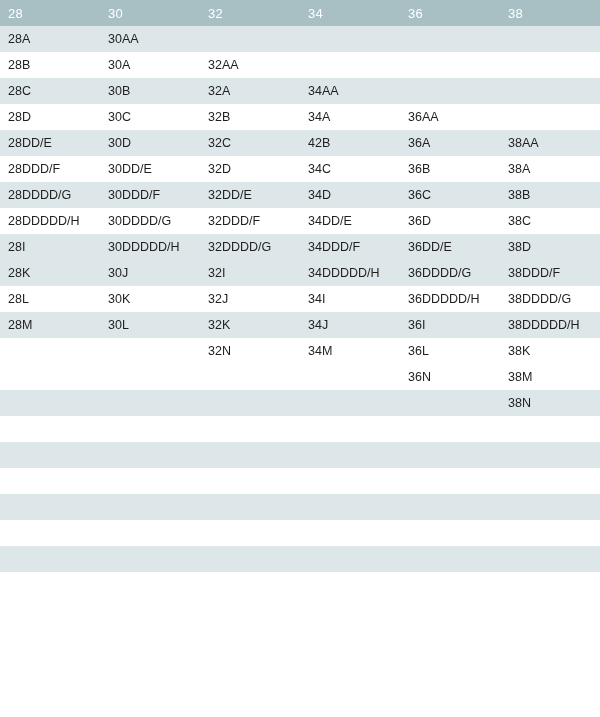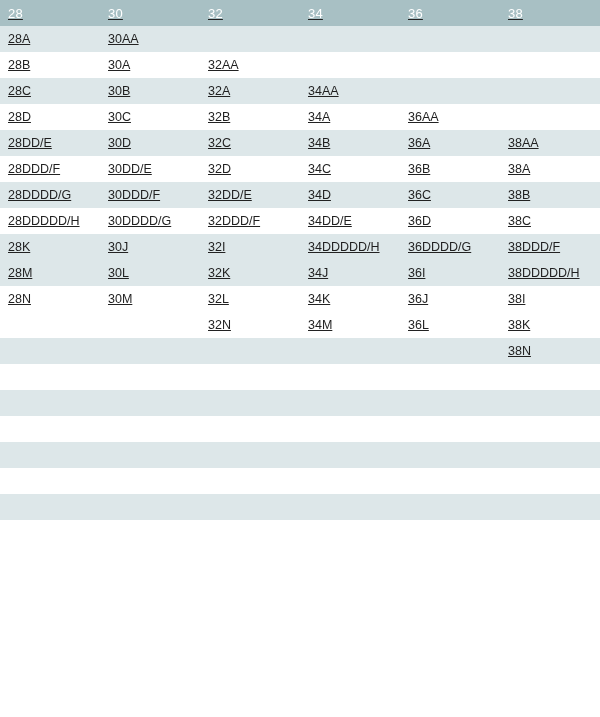--- a/index.html
+++ b/index.html
@@ -12,21 +12,20 @@
     height: 717px;
     font-family: "Liberation Sans", sans-serif;
     overflow: hidden;
   }
   .size-table {
     width: 600px;
     border-collapse: collapse;
     table-layout: fixed;
     font-size: 12.5px;
     color: #222222;
-    text-decoration: underline;
   }
   .size-table col.c0 { width: 100px; }
   .size-table col.c1 { width: 100px; }
   .size-table col.c2 { width: 100px; }
   .size-table col.c3 { width: 100px; }
   .size-table col.c4 { width: 100px; }
   .size-table col.c5 { width: 100px; }
   .size-table thead th {
     background: #a8c0c4;
     color: #ffffff;
@@ -105,21 +104,21 @@
         <td>30C</td>
         <td>32B</td>
         <td>34A</td>
         <td>36AA</td>
         <td></td>
       </tr>
       <tr class="odd">
         <td>28DD/E</td>
         <td>30D</td>
         <td>32C</td>
-        <td>34B</td>
+        <td>42B</td>
         <td>36A</td>
         <td>38AA</td>
       </tr>
       <tr class="even">
         <td>28DDD/F</td>
         <td>30DD/E</td>
         <td>32D</td>
         <td>34C</td>
         <td>36B</td>
         <td>38A</td>
@@ -134,51 +133,67 @@
       </tr>
       <tr class="even">
         <td>28DDDDD/H</td>
         <td>30DDDD/G</td>
         <td>32DDD/F</td>
         <td>34DD/E</td>
         <td>36D</td>
         <td>38C</td>
       </tr>
       <tr class="odd">
+        <td>28I</td>
+        <td>30DDDDD/H</td>
+        <td>32DDDD/G</td>
+        <td>34DDD/F</td>
+        <td>36DD/E</td>
+        <td>38D</td>
+      </tr>
+      <tr class="odd">
         <td>28K</td>
         <td>30J</td>
         <td>32I</td>
         <td>34DDDDD/H</td>
         <td>36DDDD/G</td>
         <td>38DDD/F</td>
       </tr>
+      <tr class="even">
+        <td>28L</td>
+        <td>30K</td>
+        <td>32J</td>
+        <td>34I</td>
+        <td>36DDDDD/H</td>
+        <td>38DDDD/G</td>
+      </tr>
       <tr class="odd">
         <td>28M</td>
         <td>30L</td>
         <td>32K</td>
         <td>34J</td>
         <td>36I</td>
         <td>38DDDDD/H</td>
       </tr>
       <tr class="even">
-        <td>28N</td>
-        <td>30M</td>
-        <td>32L</td>
-        <td>34K</td>
-        <td>36J</td>
-        <td>38I</td>
-      </tr>
-      <tr class="even">
         <td></td>
         <td></td>
         <td>32N</td>
         <td>34M</td>
         <td>36L</td>
         <td>38K</td>
       </tr>
+      <tr class="even">
+        <td></td>
+        <td></td>
+        <td></td>
+        <td></td>
+        <td>36N</td>
+        <td>38M</td>
+      </tr>
       <tr class="odd">
         <td></td>
         <td></td>
         <td></td>
         <td></td>
         <td></td>
         <td>38N</td>
       </tr>
       <tr class="even">
         <td></td>

